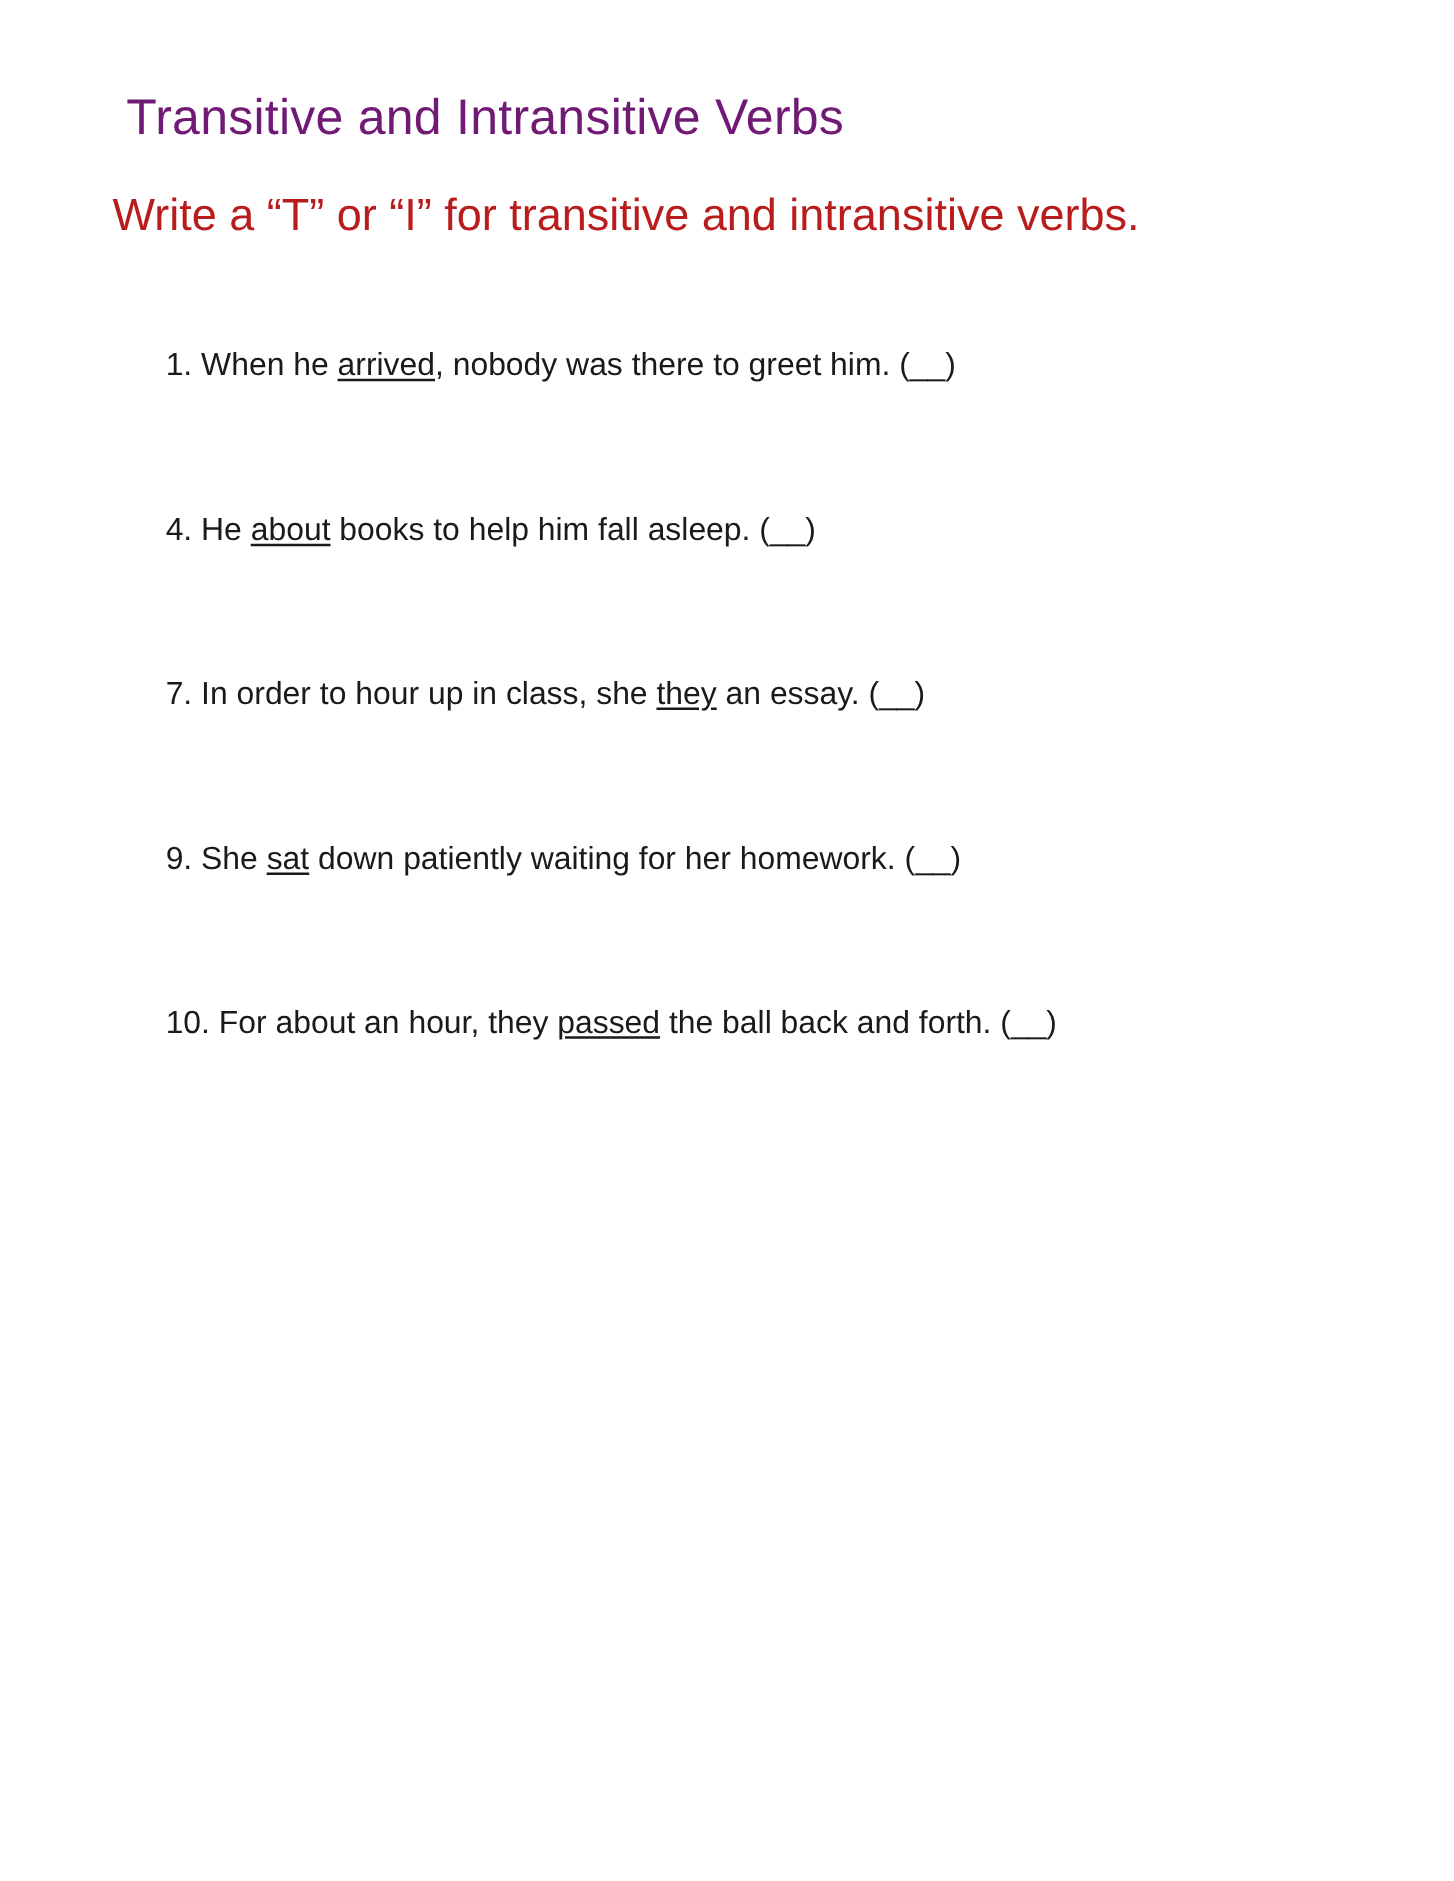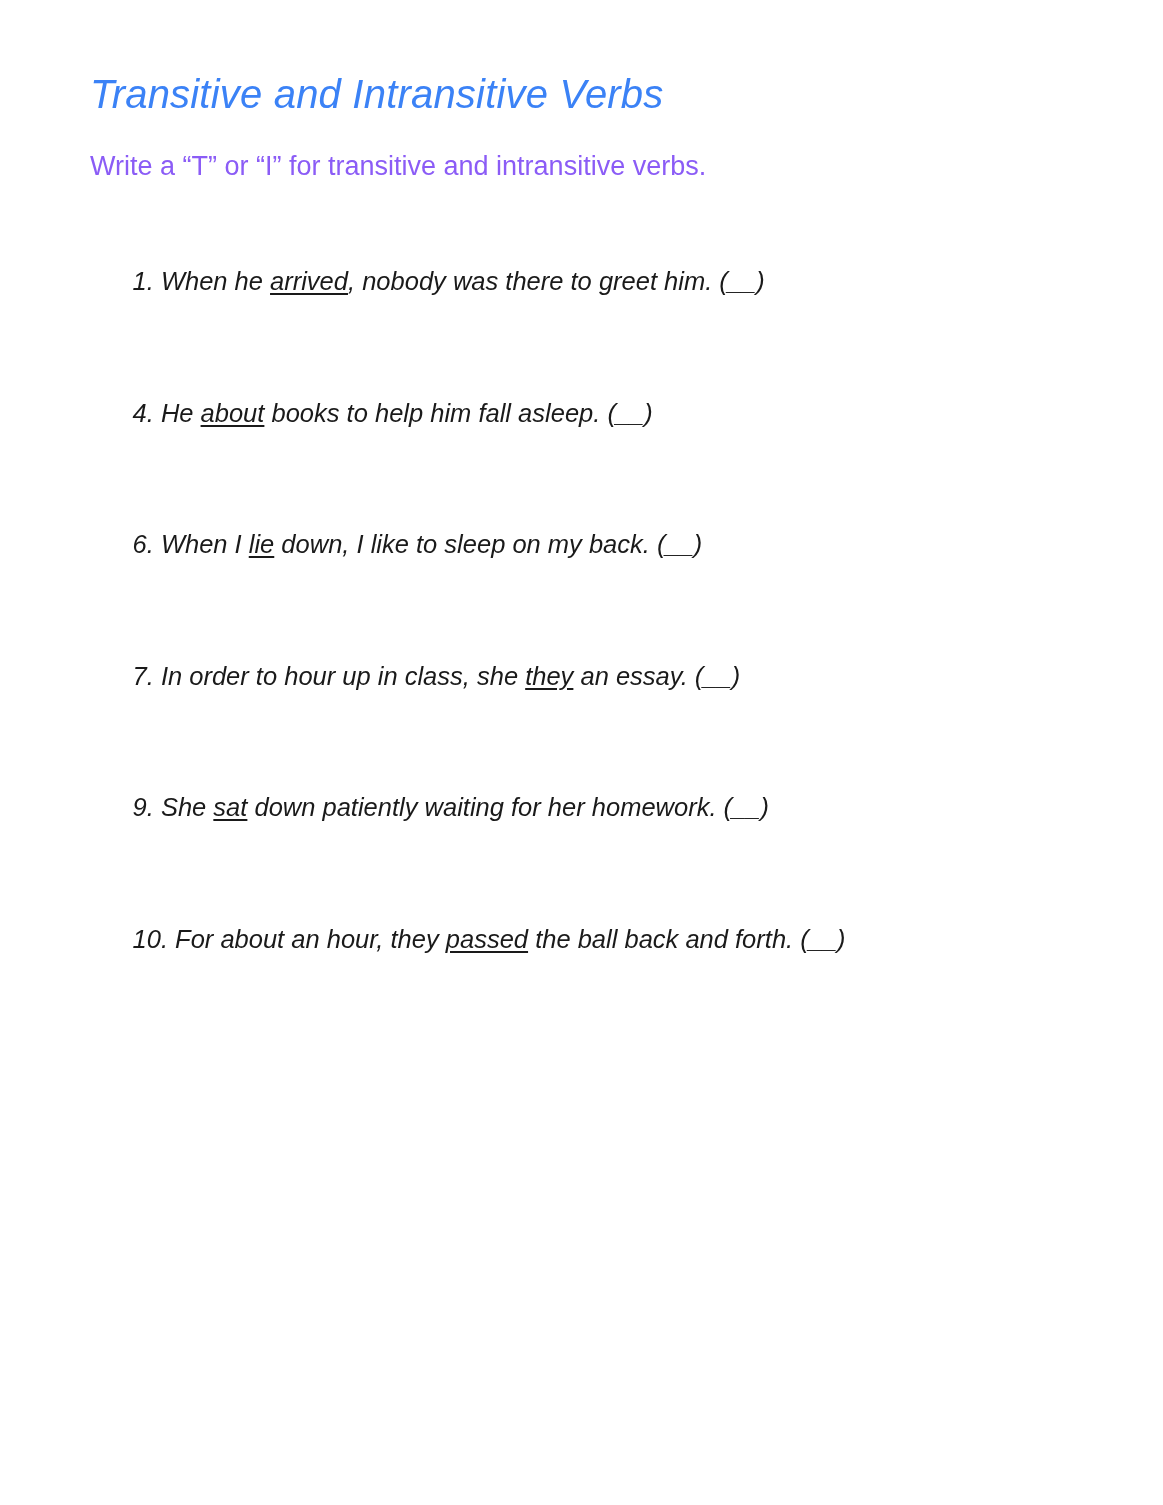--- a/index.html
+++ b/index.html
@@ -17,43 +17,41 @@
   .page {
     box-sizing: border-box;
     width: 1163px;
     height: 1505px;
     padding: 72px 90px 40px 90px;
     background: #ffffff;
   }
   .worksheet-title {
     font-size: 40px;
     font-weight: 400;
-    color: #3b82f6;
-    margin: 0 0 34px 0;
+    color: #701a75;
+    margin: 0 0 34px 11px;
     letter-spacing: 0.2px;
-    font-style: italic;
   }
   .instructions {
-    font-size: 27px;
+    font-size: 36px;
     font-weight: 400;
-    color: #8b5cf6;
+    color: #b91c1c;
     margin: 0 0 52px 0;
   }
   .question-list {
     list-style: none;
     margin: 0;
     padding: 0;
   }
   .question-item {
     font-size: 25.5px;
     line-height: 1.25;
     color: #1a1a1a;
     margin: 0 0 36px 0;
     white-space: pre-wrap;
-    font-style: italic;
   }
   .question-item:last-child {
     margin-bottom: 0;
   }
   .q-num {
     display: inline;
   }
   .q-pre, .q-post {
     display: inline;
   }
@@ -81,23 +79,20 @@
       <span class="q-num">1.</span><span class="q-pre"> When he </span><span class="q-verb">arrived</span><span class="q-post">, nobody was there to greet him. </span><span class="q-blank">(__)</span>
     </li>
 
 
 
     <li class="question-item">
       <span class="q-num">4.</span><span class="q-pre"> He </span><span class="q-verb">about</span><span class="q-post"> books to help him fall asleep. </span><span class="q-blank">(__)</span>
     </li>
 
 
-    <li class="question-item">
-      <span class="q-num">6.</span><span class="q-pre"> When I </span><span class="q-verb">lie</span><span class="q-post"> down, I like to sleep on my back. </span><span class="q-blank">(__)</span>
-    </li>
 
     <li class="question-item">
       <span class="q-num">7.</span><span class="q-pre"> In order to hour up in class, she </span><span class="q-verb">they</span><span class="q-post"> an essay. </span><span class="q-blank">(__)</span>
     </li>
 
 
     <li class="question-item">
       <span class="q-num">9.</span><span class="q-pre"> She </span><span class="q-verb">sat</span><span class="q-post"> down patiently waiting for her homework. </span><span class="q-blank">(__)</span>
     </li>
 

